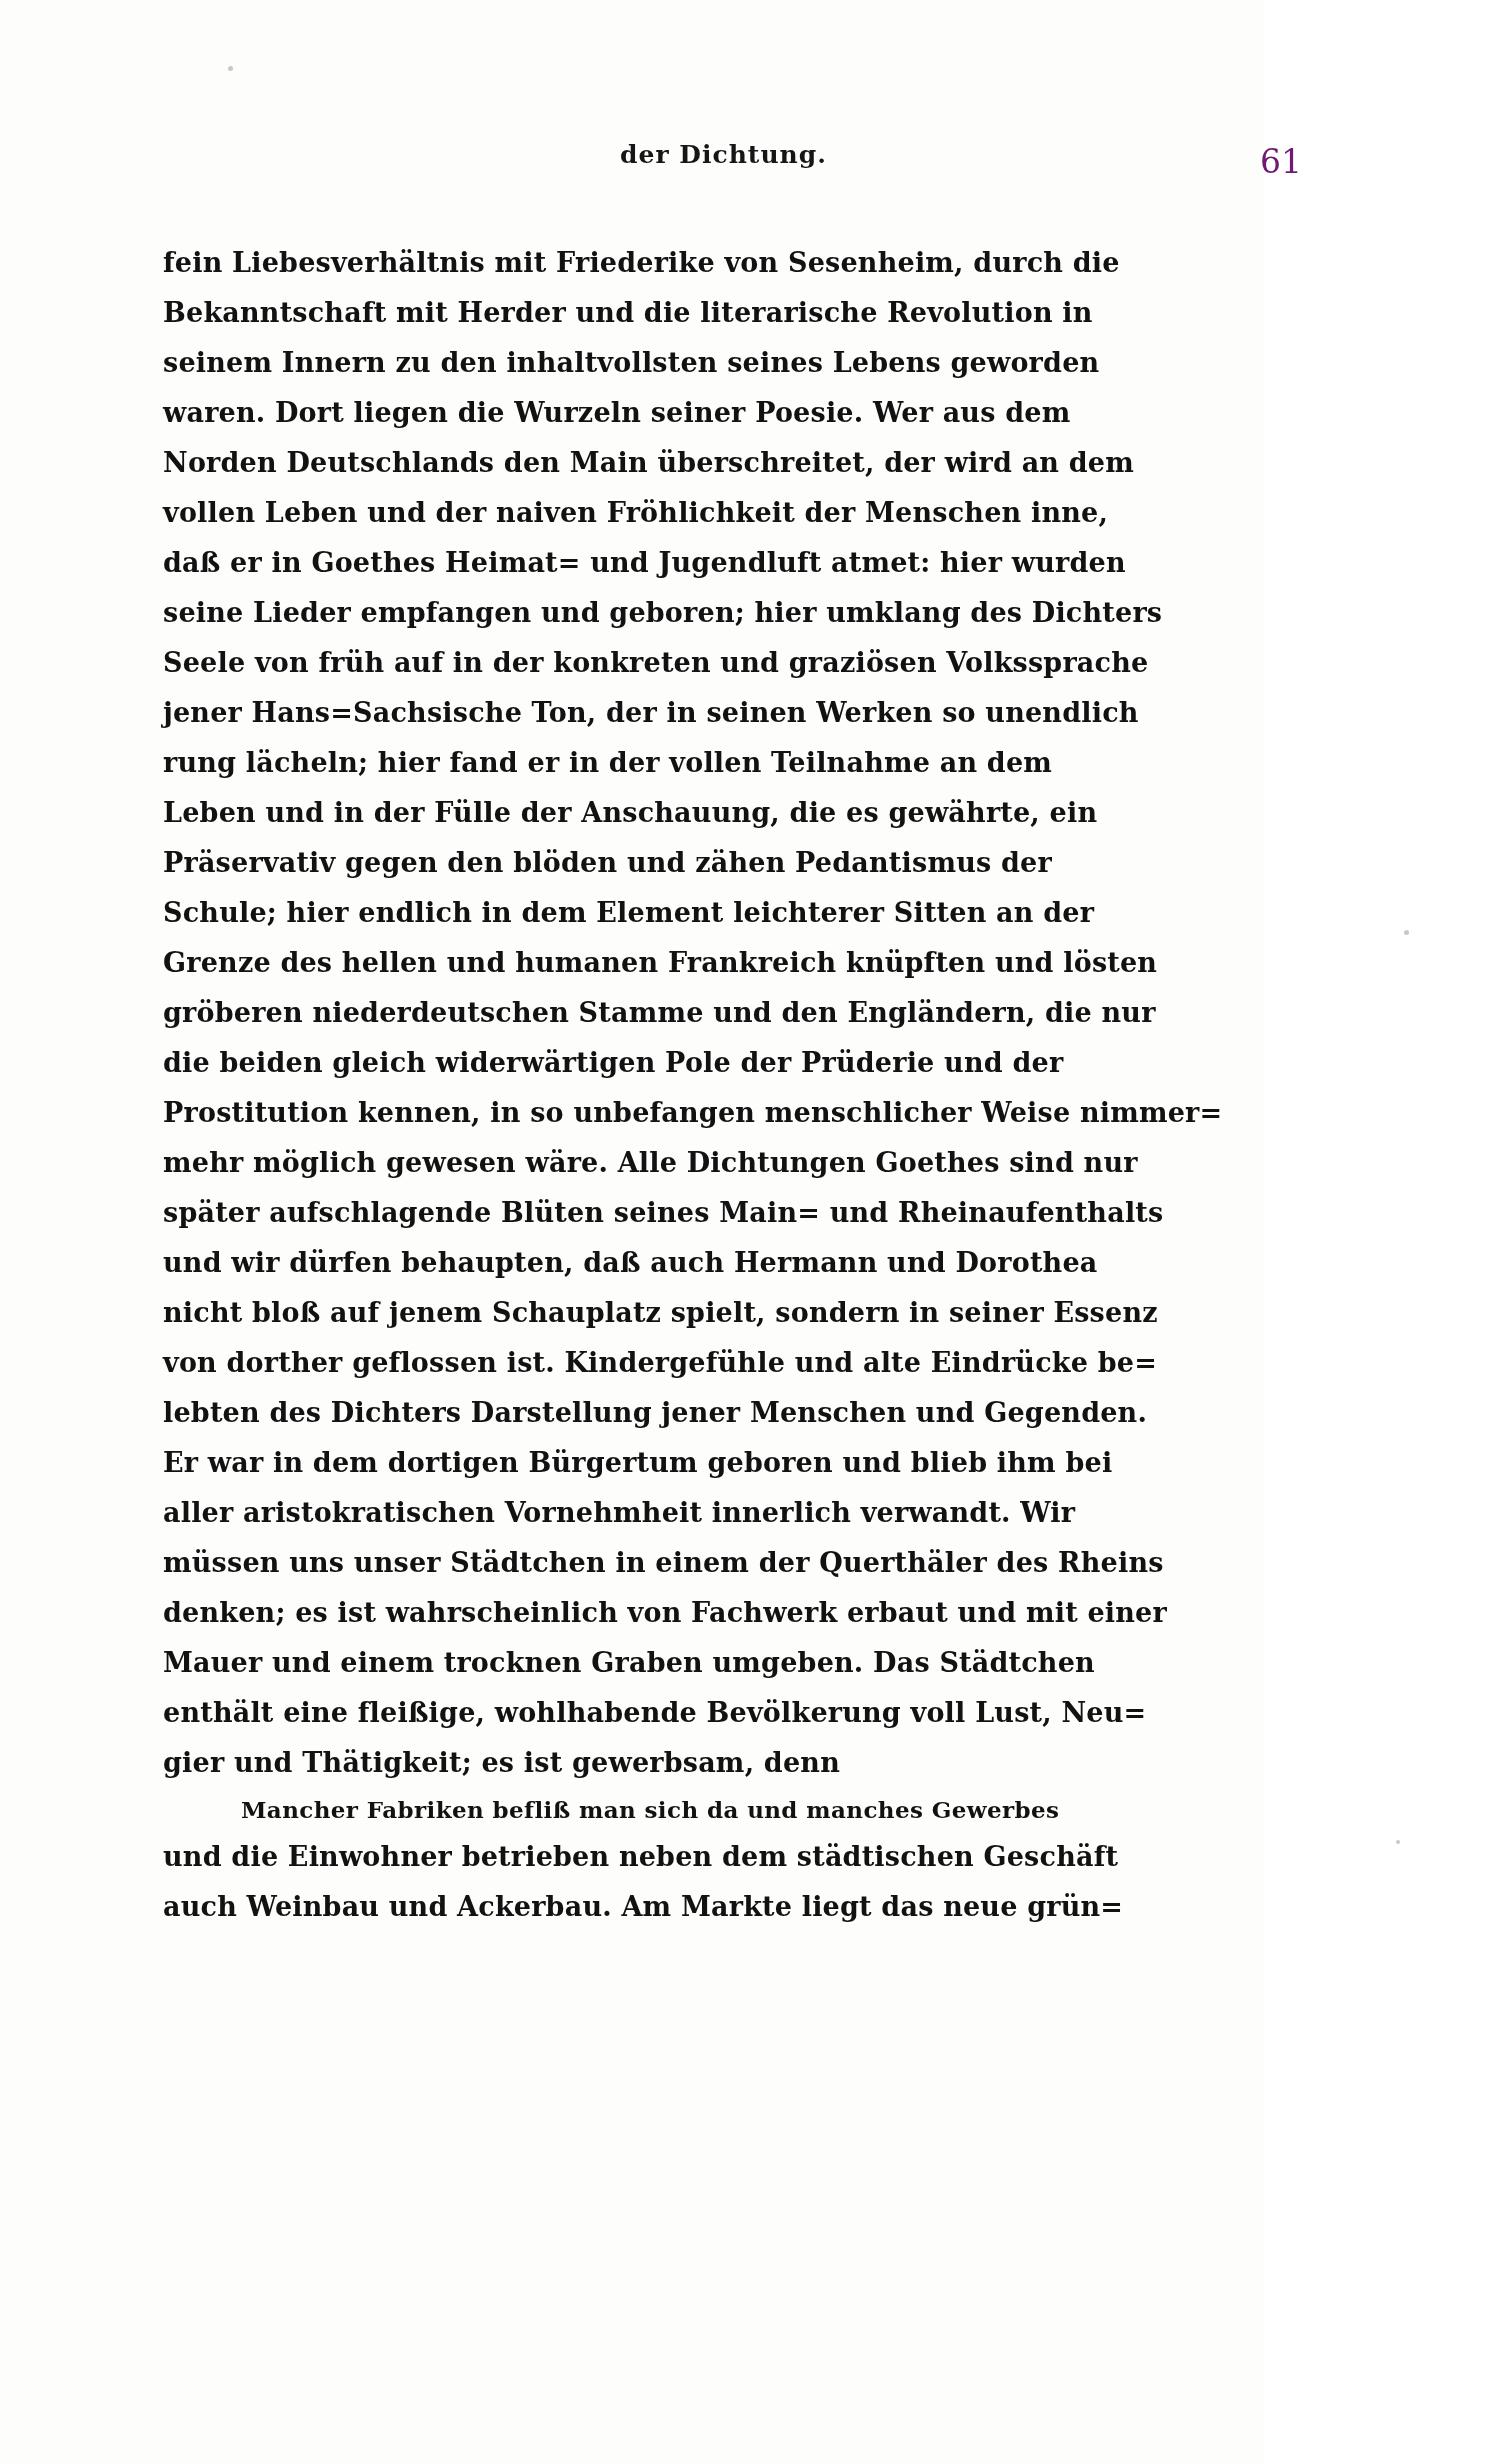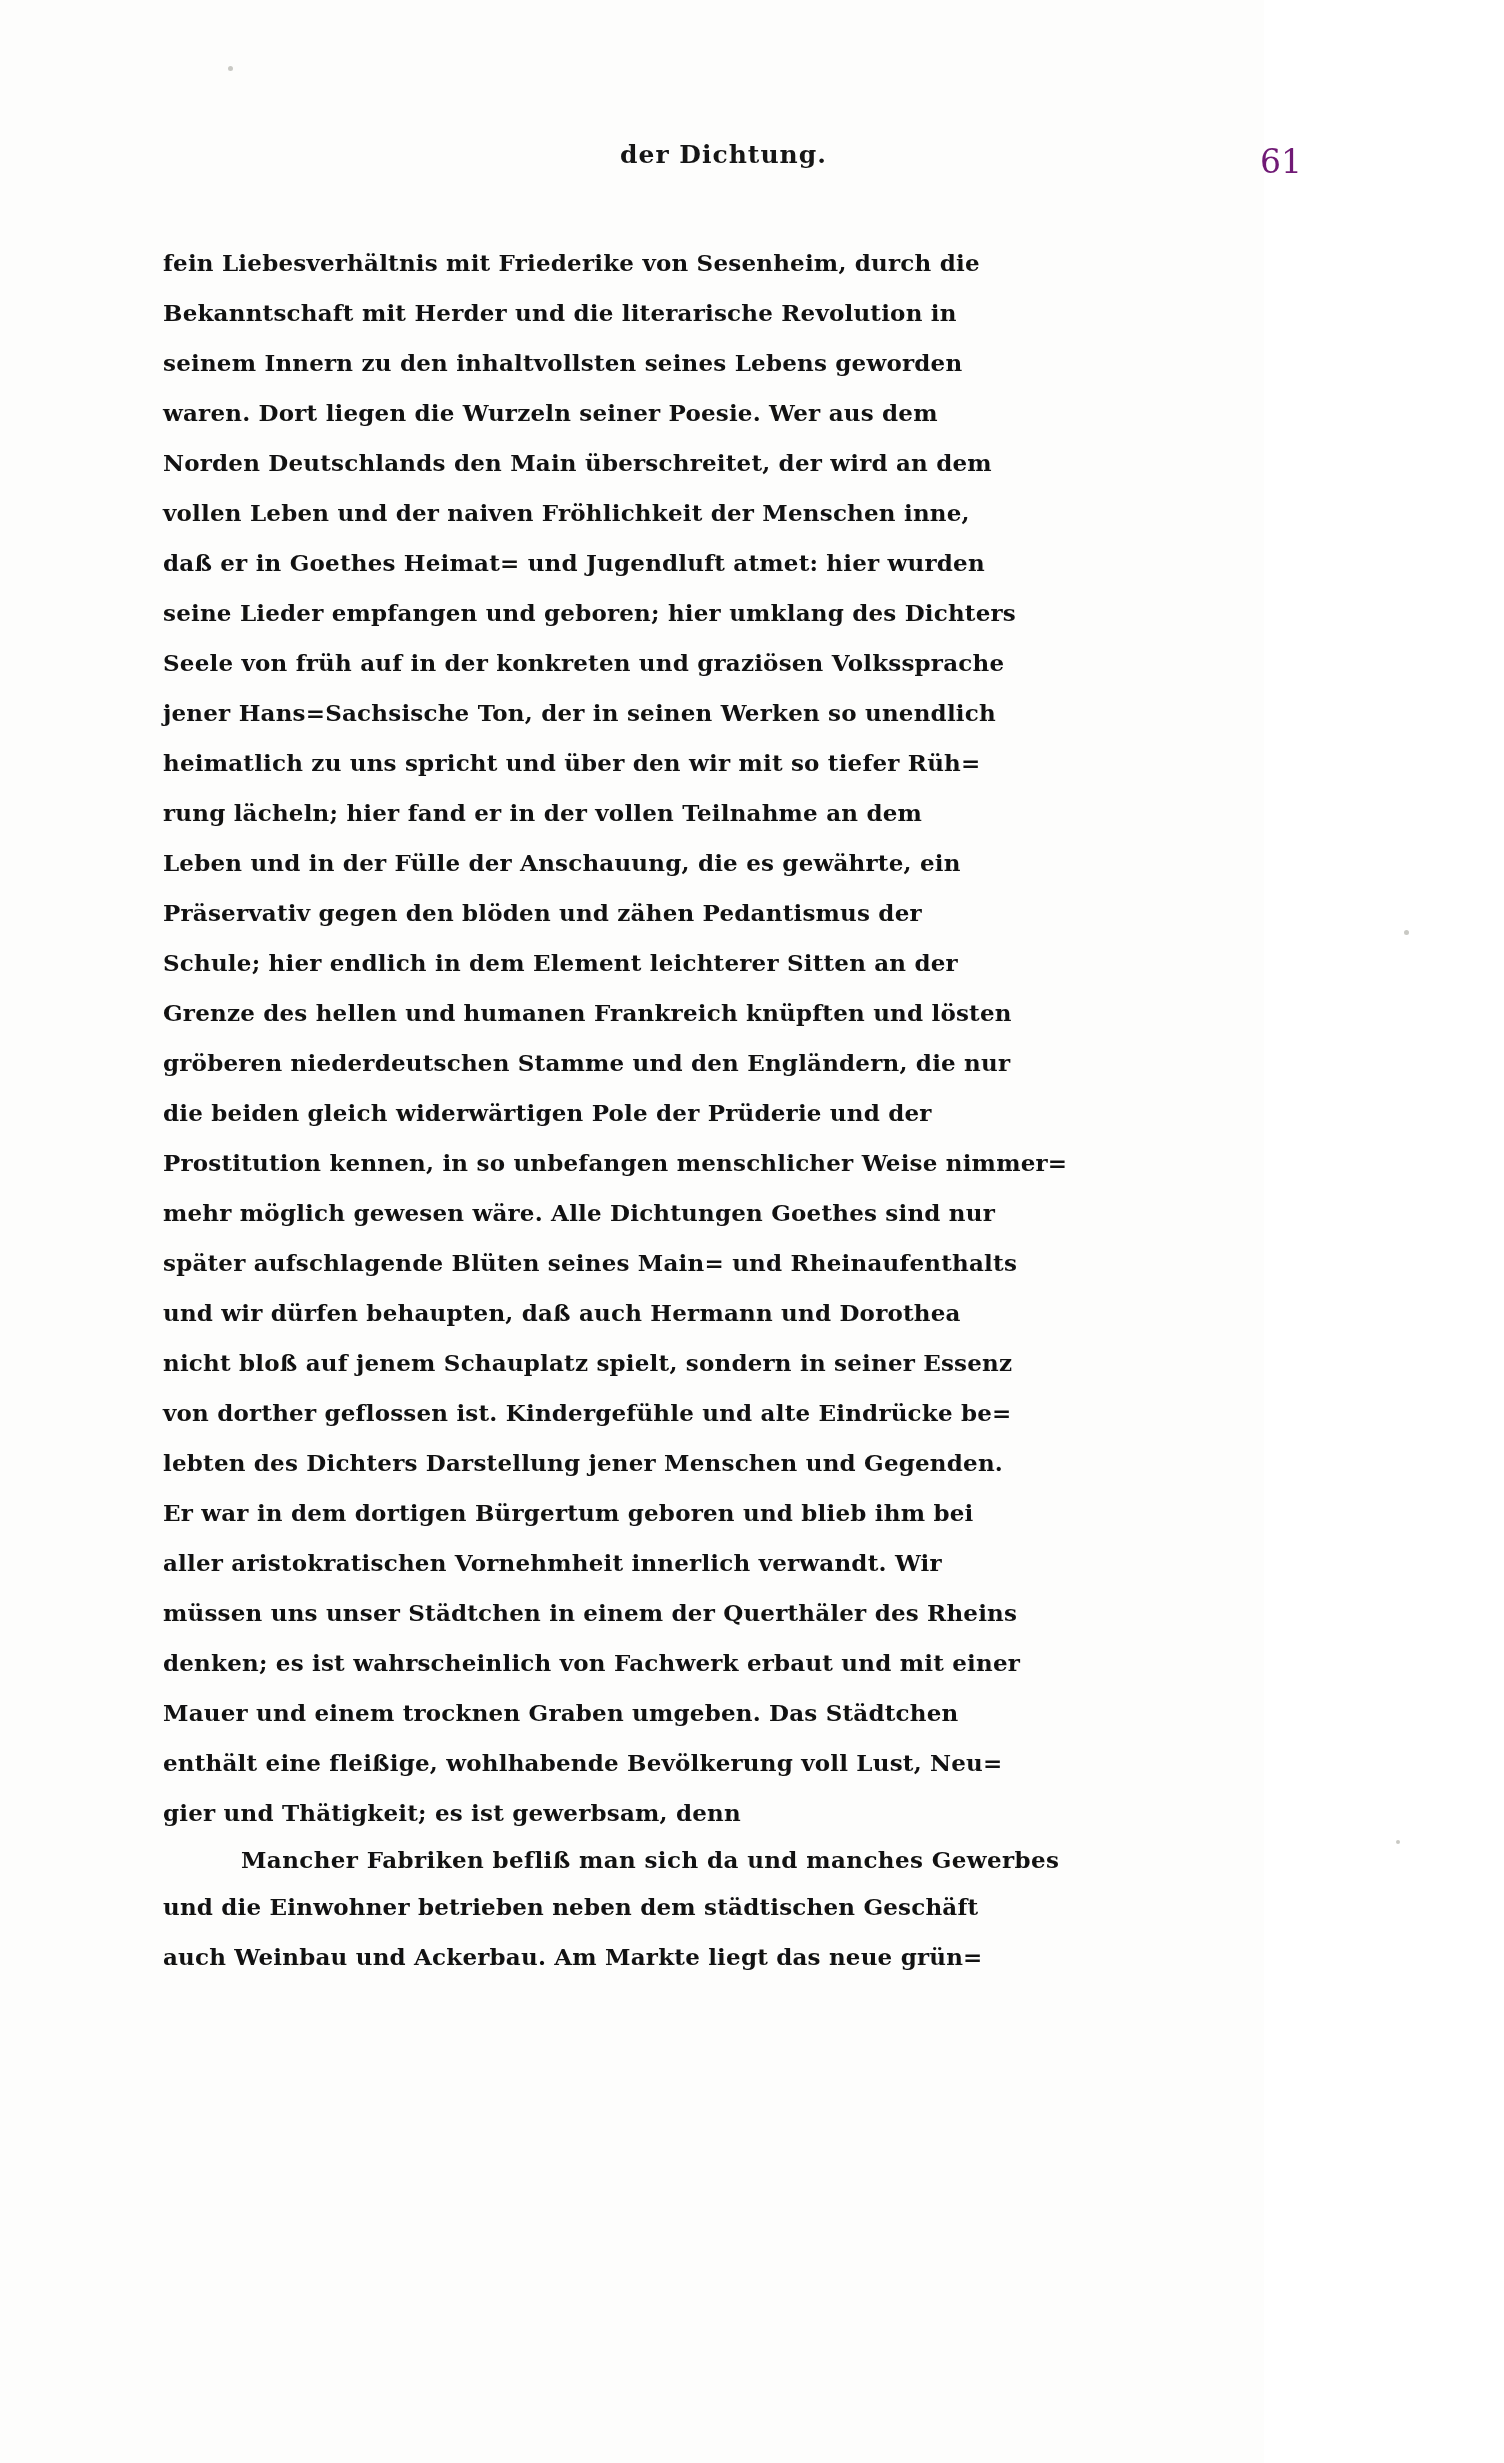--- a/index.html
+++ b/index.html
@@ -55,21 +55,21 @@
 
   
   .textblock {
     position: absolute;
     left: 163px;
     top: 238px;
     width: 1158px;
   }
   .line {
     font-family: "DejaVu Serif", serif;
-    font-size: 23px;
+    font-size: 27px;
     font-weight: 700;
     line-height: 50px;
     color: #121212;
     white-space: nowrap;
     letter-spacing: 0.2px;
   }
 
   
   .line.small {
     font-size: 23px;
@@ -106,21 +106,20 @@
     <div class="line">fein Liebesverhältnis mit Friederike von Sesenheim, durch die</div>
     <div class="line">Bekanntschaft mit Herder und die literarische Revolution in</div>
     <div class="line">seinem Innern zu den inhaltvollsten seines Lebens geworden</div>
     <div class="line">waren. Dort liegen die Wurzeln seiner Poesie. Wer aus dem</div>
     <div class="line">Norden Deutschlands den Main überschreitet, der wird an dem</div>
     <div class="line">vollen Leben und der naiven Fröhlichkeit der Menschen inne,</div>
     <div class="line">daß er in Goethes Heimat= und Jugendluft atmet: hier wurden</div>
     <div class="line">seine Lieder empfangen und geboren; hier umklang des Dichters</div>
     <div class="line">Seele von früh auf in der konkreten und graziösen Volkssprache</div>
     <div class="line">jener Hans=Sachsische Ton, der in seinen Werken so unendlich</div>
-    <div class="line">heimatlich zu uns spricht und über den wir mit so tiefer Rüh=</div>
     <div class="line">rung lächeln; hier fand er in der vollen Teilnahme an dem</div>
     <div class="line">Leben und in der Fülle der Anschauung, die es gewährte, ein</div>
     <div class="line">Präservativ gegen den blöden und zähen Pedantismus der</div>
     <div class="line">Schule; hier endlich in dem Element leichterer Sitten an der</div>
     <div class="line">Grenze des hellen und humanen Frankreich knüpften und lösten</div>
     <div class="line">gröberen niederdeutschen Stamme und den Engländern, die nur</div>
     <div class="line">die beiden gleich widerwärtigen Pole der Prüderie und der</div>
     <div class="line">Prostitution kennen, in so unbefangen menschlicher Weise nimmer=</div>
     <div class="line">mehr möglich gewesen wäre. Alle Dichtungen Goethes sind nur</div>
     <div class="line">später aufschlagende Blüten seines Main= und Rheinaufenthalts</div>

